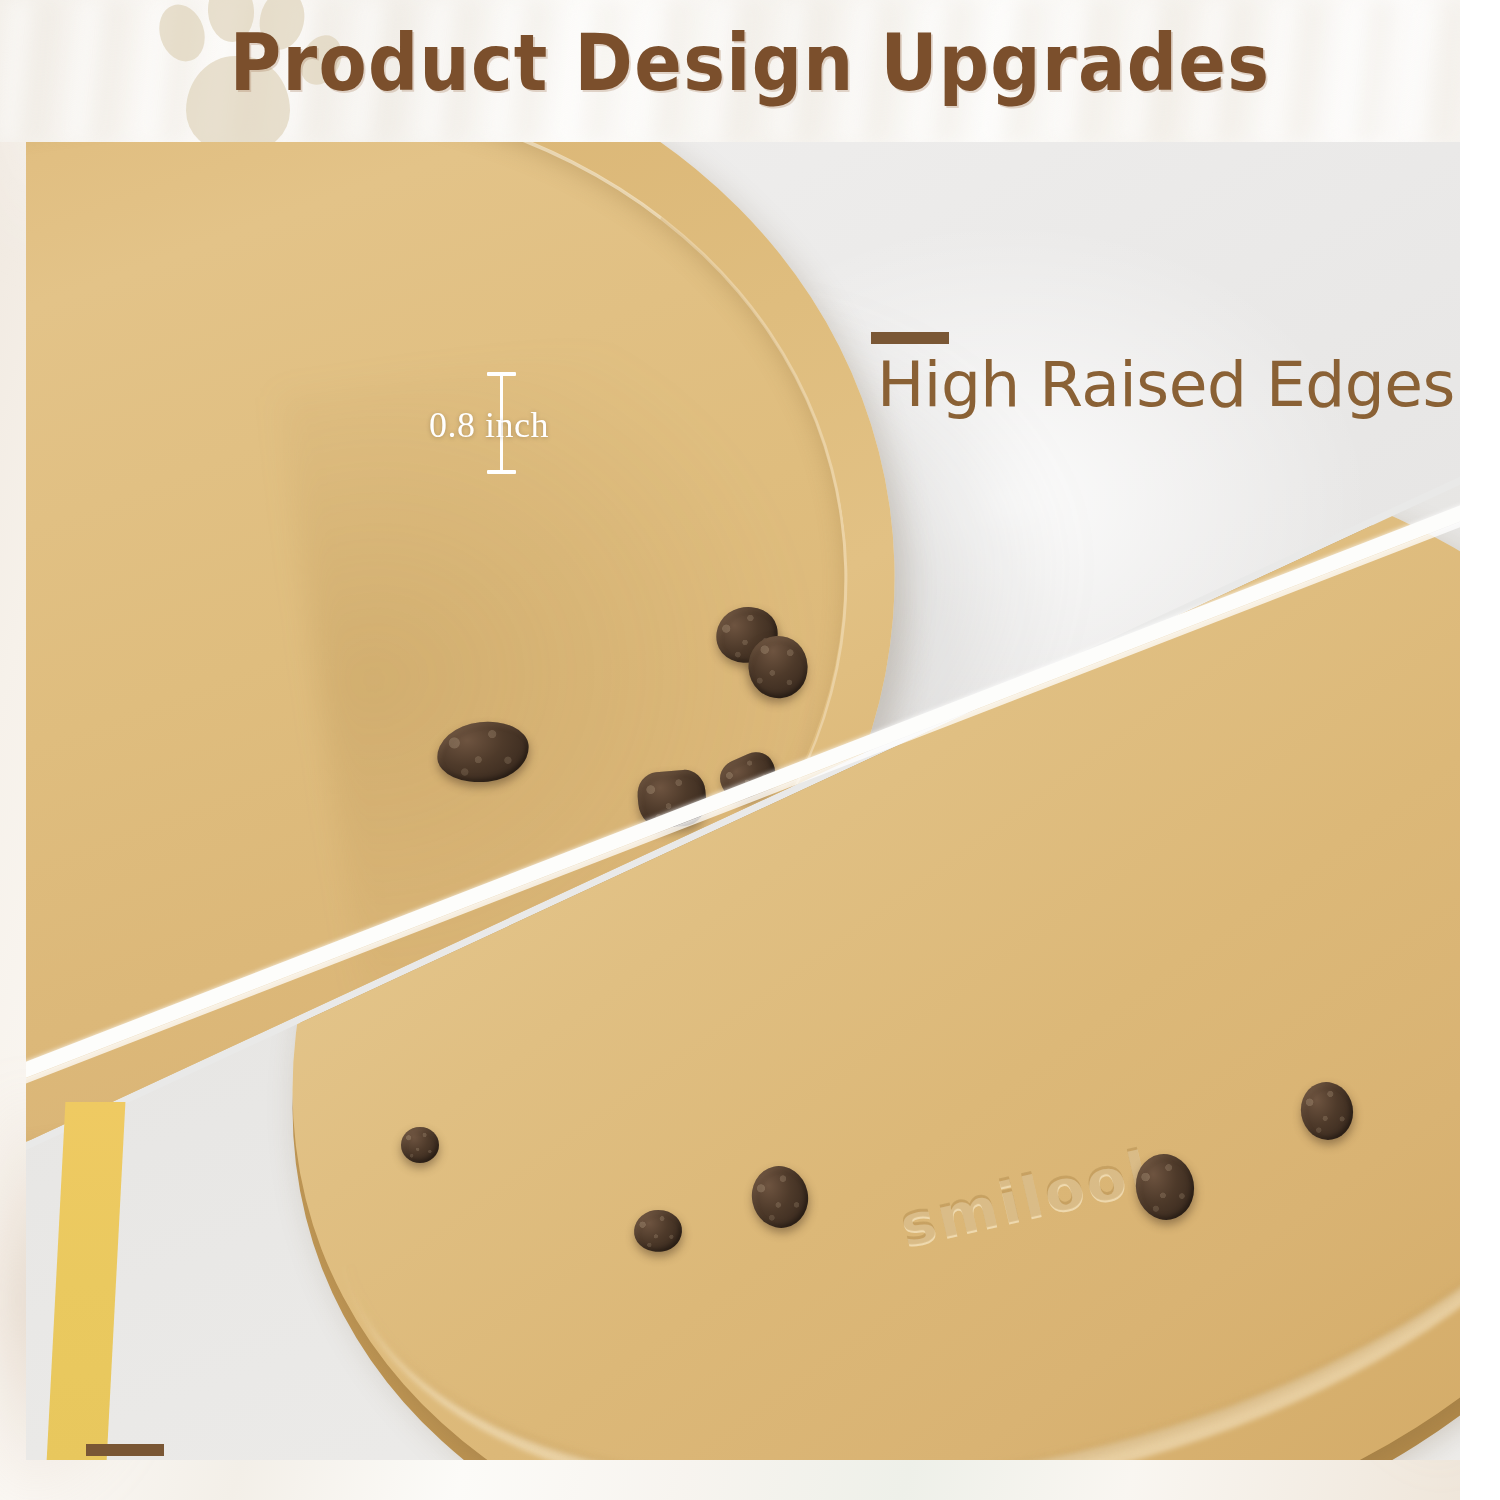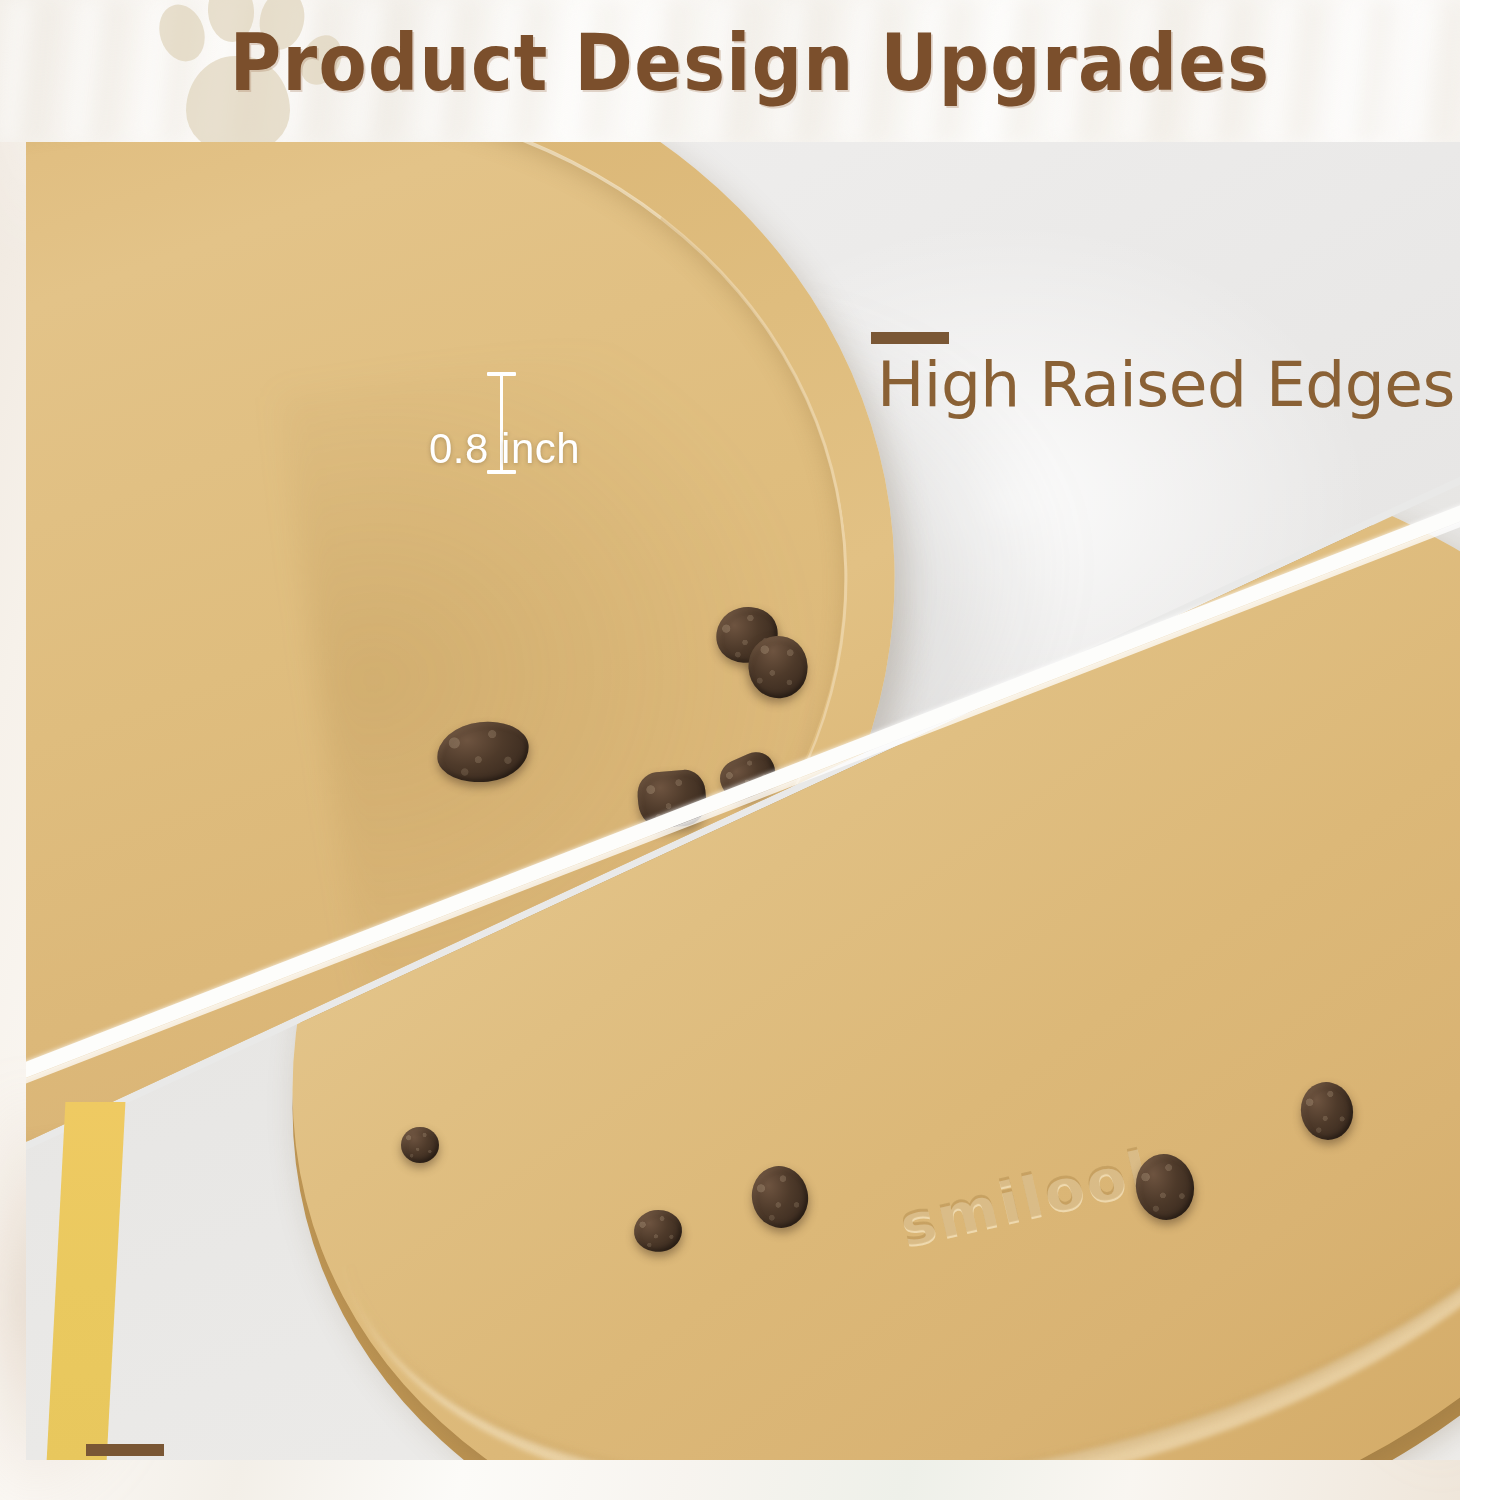--- a/index.html
+++ b/index.html
@@ -353,26 +353,25 @@
     width: 29px; height: 4px;
     background: #ffffff;
     border-radius: 1px;
   }
   .dim-cap.top { top: 2px; }
   .dim-cap.bot { top: 100px; }
   .dim-label {
     position: absolute;
     left: 403px; top: 262px;
     color: #ffffff;
-    font-family: Liberation Sans, sans-serif;
-    font-size: 42px;
+    font-family: Liberation Serif, serif;
+    font-size: 36px;
     letter-spacing: .5px;
     white-space: nowrap;
     text-shadow: 0 1px 4px rgba(90,70,40,.35);
-    margin-top: 21px;
   }
 
   
   .callout { position: absolute; }
   .accent-bar {
     width: 78px; height: 12px;
     background: #7a5735;
     margin-bottom: 9px;
   }
   .callout-title {

